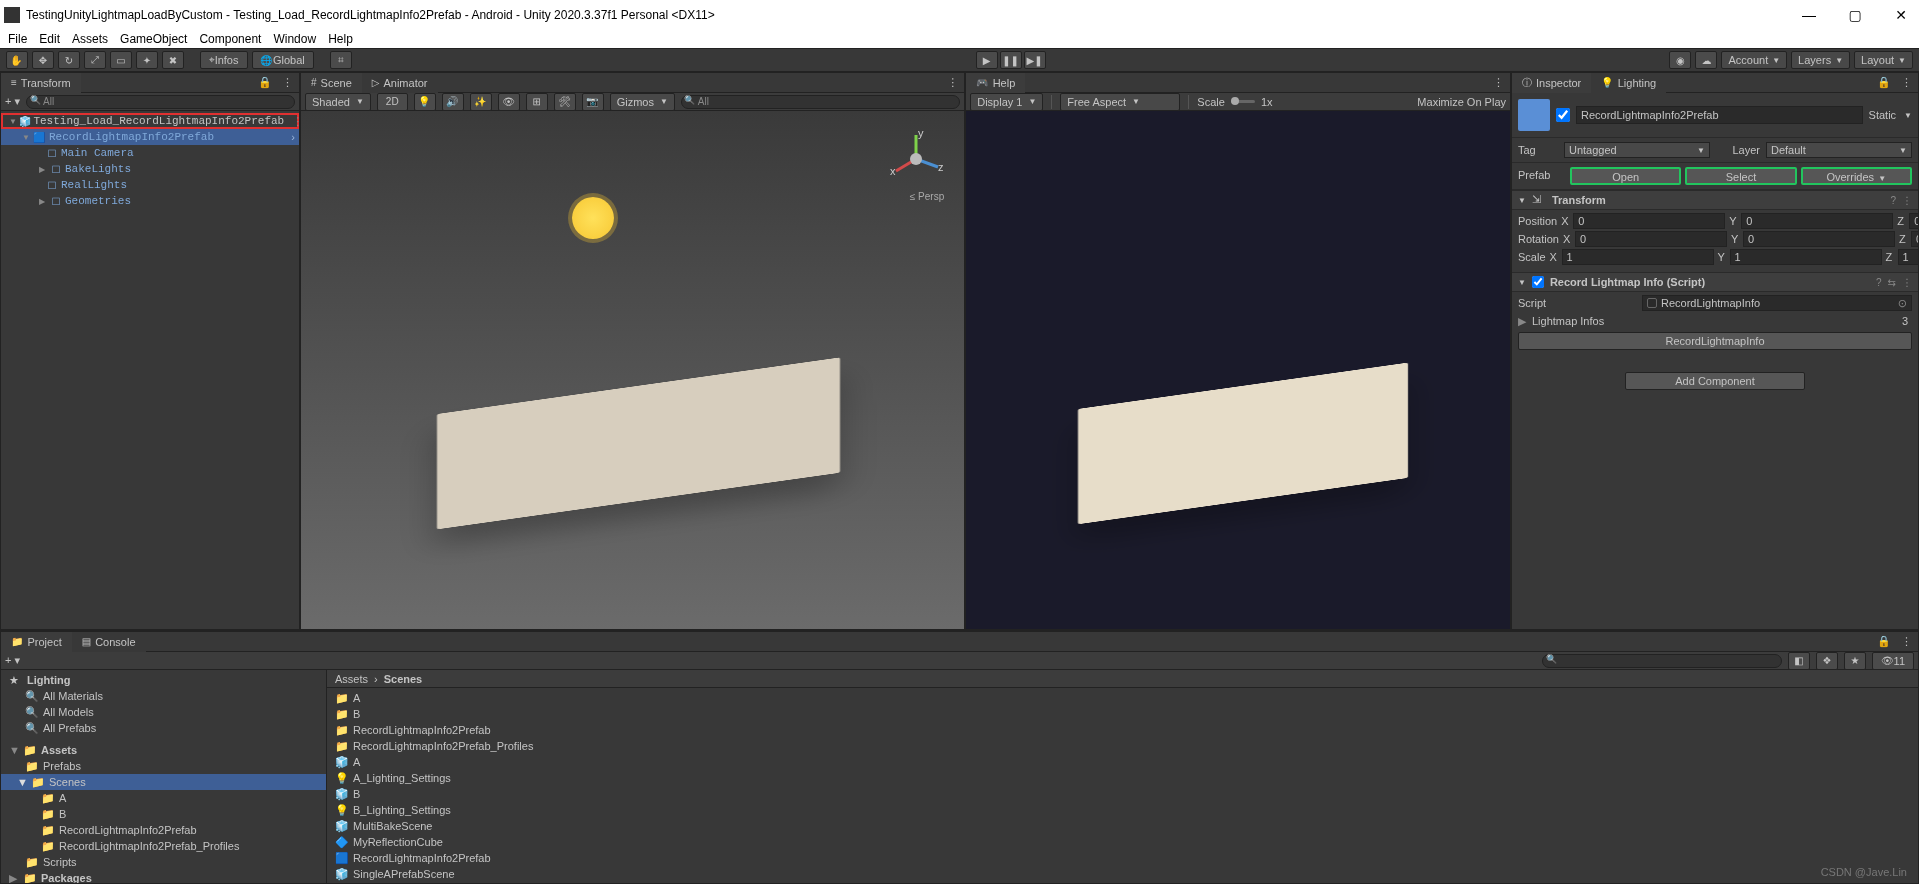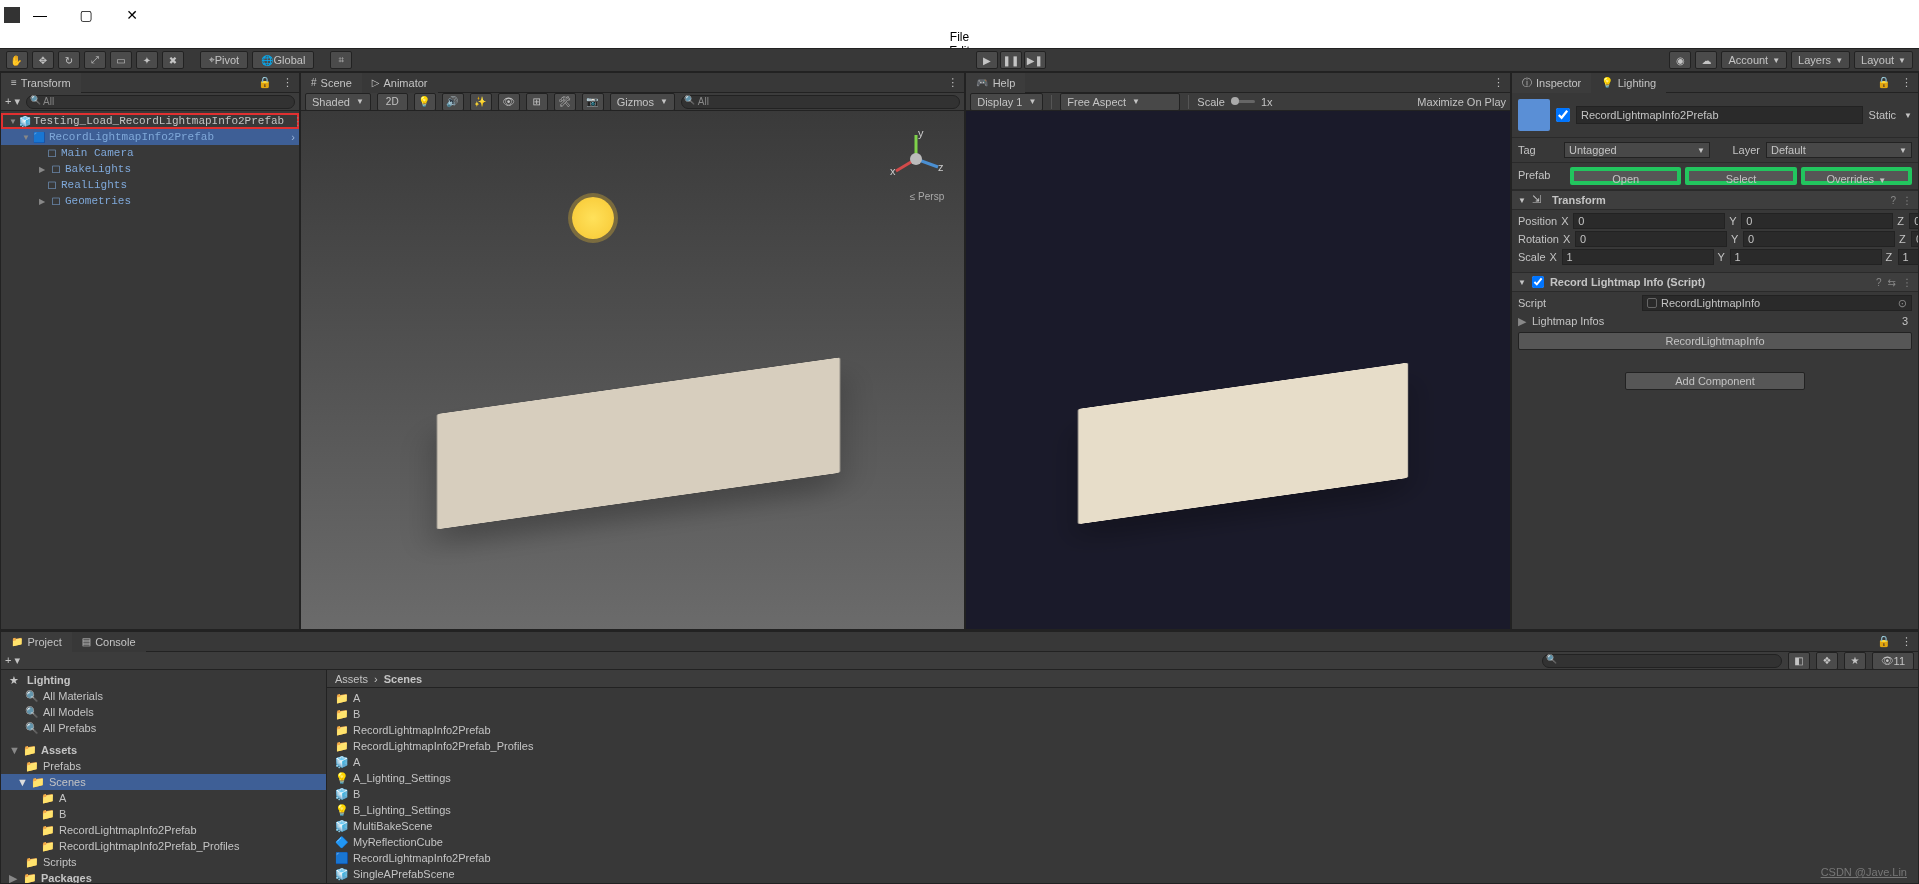--- a/index.html
+++ b/index.html
@@ -2,21 +2,21 @@
 <html><head>
 <meta charset="utf-8">
 <style>
 * { margin:0; padding:0; box-sizing:border-box; font-family:"Segoe UI",Arial,sans-serif; font-size:11px; color:#c4c4c4; user-select:none; }
 body { background:#383838; width:1919px; height:884px; overflow:hidden; display:flex; flex-direction:column; }
 .titlebar { height:30px; background:#fff; display:flex; align-items:center; padding:0 4px; color:#000; }
 .titlebar .icon { width:16px; height:16px; background:#333; margin-right:6px; }
 .titlebar .title { flex:1; color:#000; font-size:12px; }
 .winbtns { display:flex; gap:18px; }
 .winbtns span { width:28px; text-align:center; color:#000; font-size:14px; }
-.menubar { height:18px; background:#fff; display:flex; align-items:center; padding:0 8px; gap:0; color:#000;flex-direction:column; }
+.menubar { height:18px; background:#fff; display:flex; align-items:center; padding:0 8px; gap:12px; color:#000; }
 .menubar span { color:#000; font-size:12px; }
 .toolbar { height:24px; background:#383838; border-top:1px solid #222; border-bottom:1px solid #222; display:flex; align-items:center; padding:0 6px; gap:4px; }
 .tbtn { width:22px; height:18px; background:#4b4b4b; border:1px solid #222; border-radius:2px; display:flex; align-items:center; justify-content:center; font-size:10px; }
 .tbtn.wide { width:auto; padding:0 8px; }
 .spacer { flex:1; }
 .play-group { display:flex; gap:2px; }
 .right-drop { display:flex; gap:4px; }
 .dd { height:18px; background:#484848; border:1px solid #222; border-radius:2px; padding:0 6px; display:flex; align-items:center; gap:4px; }
 .dd .caret { font-size:8px; }
 .main-row { flex:1; display:flex; min-height:0; }
@@ -44,21 +44,21 @@
 .insp-header { padding:6px; display:flex; align-items:center; gap:6px; border-bottom:1px solid #2a2a2a; }
 .cube-icon { width:32px; height:32px; background:#5a8fd6; border-radius:2px; }
 .insp-header input[type=checkbox] { width:14px; height:14px; }
 .go-name { flex:1; background:#2a2a2a; border:1px solid #222; height:18px; padding:0 4px; }
 .static-lbl { font-size:11px; }
 .tag-row { display:flex; gap:6px; padding:4px 6px; align-items:center; border-bottom:1px solid #2a2a2a; }
 .tag-row .lbl { width:40px; font-size:11px; }
 .ddfield { flex:1; background:#484848; border:1px solid #222; height:16px; padding:0 4px; display:flex; align-items:center; justify-content:space-between; font-size:11px; }
 .prefab-row { display:flex; gap:4px; padding:4px 6px; border-bottom:1px solid #2a2a2a; }
 .prefab-row .lbl { width:48px; padding-top:2px; }
-.pbtn { flex:1; height:18px; background:#565656; border:4px solid #22c55e; border-radius:2px; text-align:center; line-height:16px; font-size:11px; }
+.pbtn { flex:1; height:18px; background:#565656; border:2px solid #22c55e; border-radius:2px; text-align:center; line-height:16px; font-size:11px; }
 .comp-header { height:20px; background:#3e3e3e; border-top:1px solid #2a2a2a; border-bottom:1px solid #2a2a2a; display:flex; align-items:center; padding:0 6px; gap:6px; }
 .comp-header .fold { font-size:8px; }
 .comp-header .cicon { width:14px; height:14px; }
 .comp-header .title { flex:1; font-weight:bold; font-size:11px; }
 .comp-header .hi { font-size:10px; color:#888; }
 .comp-body { padding:2px 6px 6px 6px; }
 .prow { display:flex; align-items:center; height:18px; gap:4px; }
 .prow .plbl { width:120px; font-size:11px; }
 .xyz { display:flex; flex:1; gap:4px; }
 .xyz .axis { display:flex; align-items:center; gap:2px; flex:1; }
@@ -70,35 +70,36 @@
 .add-comp { width:180px; margin:14px auto; }
 .bottom-row { height:254px; display:flex; border-top:1px solid #222; }
 .project-panel { flex:1; display:flex; flex-direction:column; }
 .project-body { flex:1; display:flex; min-height:0; }
 .proj-tree { width:326px; border-right:1px solid #222; overflow:auto; padding:2px 0; background:#383838; }
 .proj-content { flex:1; display:flex; flex-direction:column; }
 .breadcrumb { height:18px; background:#3c3c3c; border-bottom:1px solid #222; display:flex; align-items:center; padding:0 8px; gap:6px; font-size:11px; }
 .proj-list { flex:1; overflow:auto; padding:2px 0; }
 .prow2 { height:16px; display:flex; align-items:center; padding-left:8px; gap:4px; font-size:11px; }
 .prow2 .picon { width:14px; }
-.watermark { position:absolute; right:12px; bottom:6px; color:#777; font-size:11px;text-decoration:underline; }
+.watermark { position:absolute; right:12px; bottom:6px; color:#777; font-size:11px; }
 .gizmo-axes { position:absolute; right:18px; top:18px; width:60px; height:60px; }
 .persp { position:absolute; right:20px; top:80px; color:#aaa; font-size:10px; }
 .game-tb .sep { width:1px; height:14px; background:#555; margin:0 2px; }
 .small-caret { font-size:8px; margin-left:2px; }
 .scene-stage { width:92%; height:88%; position:relative; }
 .floor { position:absolute; left:18%; top:44%; width:66%; height:44%; background:#d7cebe; transform:skewY(-8deg) rotateX(55deg); border-radius:3px; box-shadow:0 30px 40px rgba(0,0,0,.25); }
 .floor.lit { background:#e7ddc9; }
 .sun { position:absolute; left:40%; top:12%; width:42px; height:42px; background:radial-gradient(#ffe15a,#f7c733); border-radius:50%; box-shadow:0 0 0 4px rgba(247,199,51,.3); }
 </style>
 </head>
 <body>
 
 <div class="titlebar">
   <div class="icon"></div>
+  <div class="title">TestingUnityLightmapLoadByCustom - Testing_Load_RecordLightmapInfo2Prefab - Android - Unity 2020.3.37f1 Personal &lt;DX11&gt;</div>
   <div class="winbtns">
     <span>—</span>
     <span>▢</span>
     <span>✕</span>
   </div>
 </div>
 
 <div class="menubar">
   <span>File</span>
   <span>Edit</span>
@@ -111,21 +112,21 @@
 
 <div class="toolbar">
   <div class="tbtn">✋</div>
   <div class="tbtn">✥</div>
   <div class="tbtn">↻</div>
   <div class="tbtn">⤢</div>
   <div class="tbtn">▭</div>
   <div class="tbtn">✦</div>
   <div class="tbtn">✖</div>
   <div style="width:8px"></div>
-  <div class="tbtn wide">⌖ <span>Pivot</span></div>
+  <div class="tbtn wide">⌖ <span>Infos</span></div>
   <div class="tbtn wide">🌐 <span>Global</span></div>
   <div style="width:8px"></div>
   <div class="tbtn">⌗</div>
   <div class="spacer"></div>
   <div class="play-group">
     <div class="tbtn">▶</div>
     <div class="tbtn">❚❚</div>
     <div class="tbtn">▶❚</div>
   </div>
   <div class="spacer"></div>

